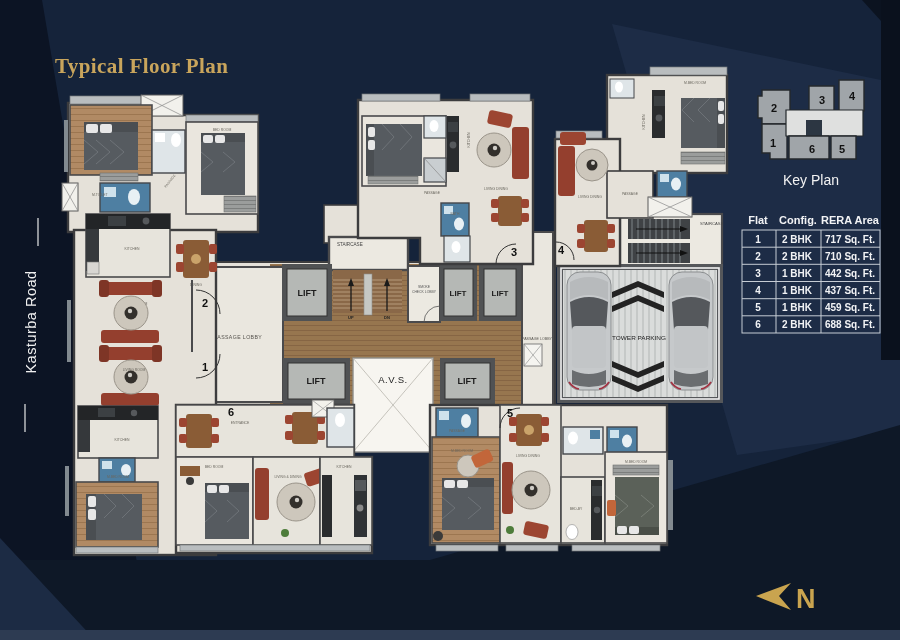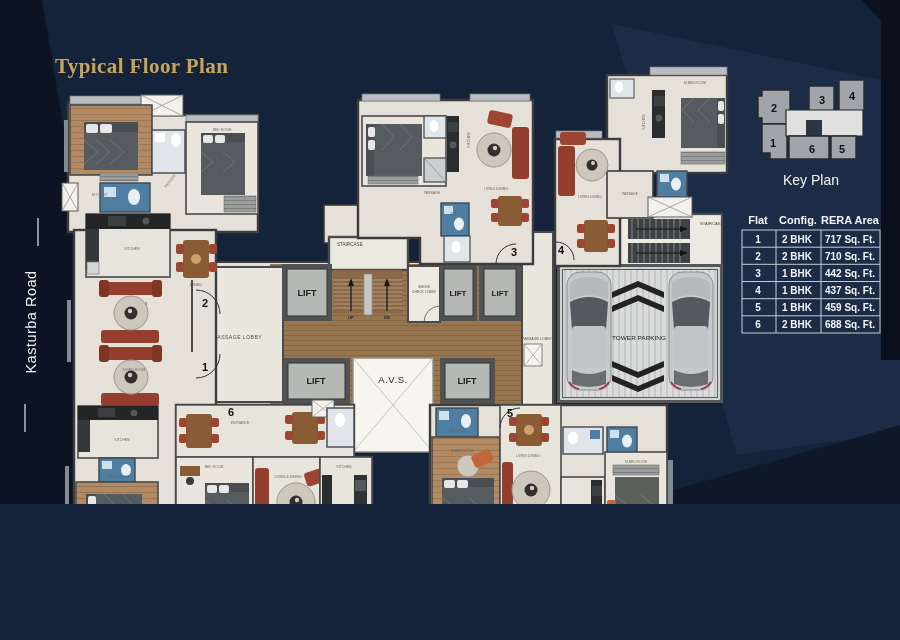--- a/index.html
+++ b/index.html
@@ -1,16 +1,16 @@
 <!DOCTYPE html>
 <html><head>
 <meta charset="utf-8">
 <style>
   html,body{margin:0;padding:0;background:#15233a;}
-  .page{position:relative;width:900px;height:504px;overflow:hidden;font-family:"Liberation Sans",sans-serif;}
+  .page{position:relative;width:900px;height:640px;overflow:hidden;font-family:"Liberation Sans",sans-serif;}
   svg{position:absolute;top:0;left:0;}
   text{font-family:"Liberation Sans",sans-serif;}
   .rl2{font-size:3.4px;fill:#6a675f;}
   .num{font-size:11px;font-weight:bold;fill:#111;}
 </style>
 </head>
 <body>
 <div class="page">
 <svg width="900" height="640" viewBox="0 0 900 640">
 <defs>

